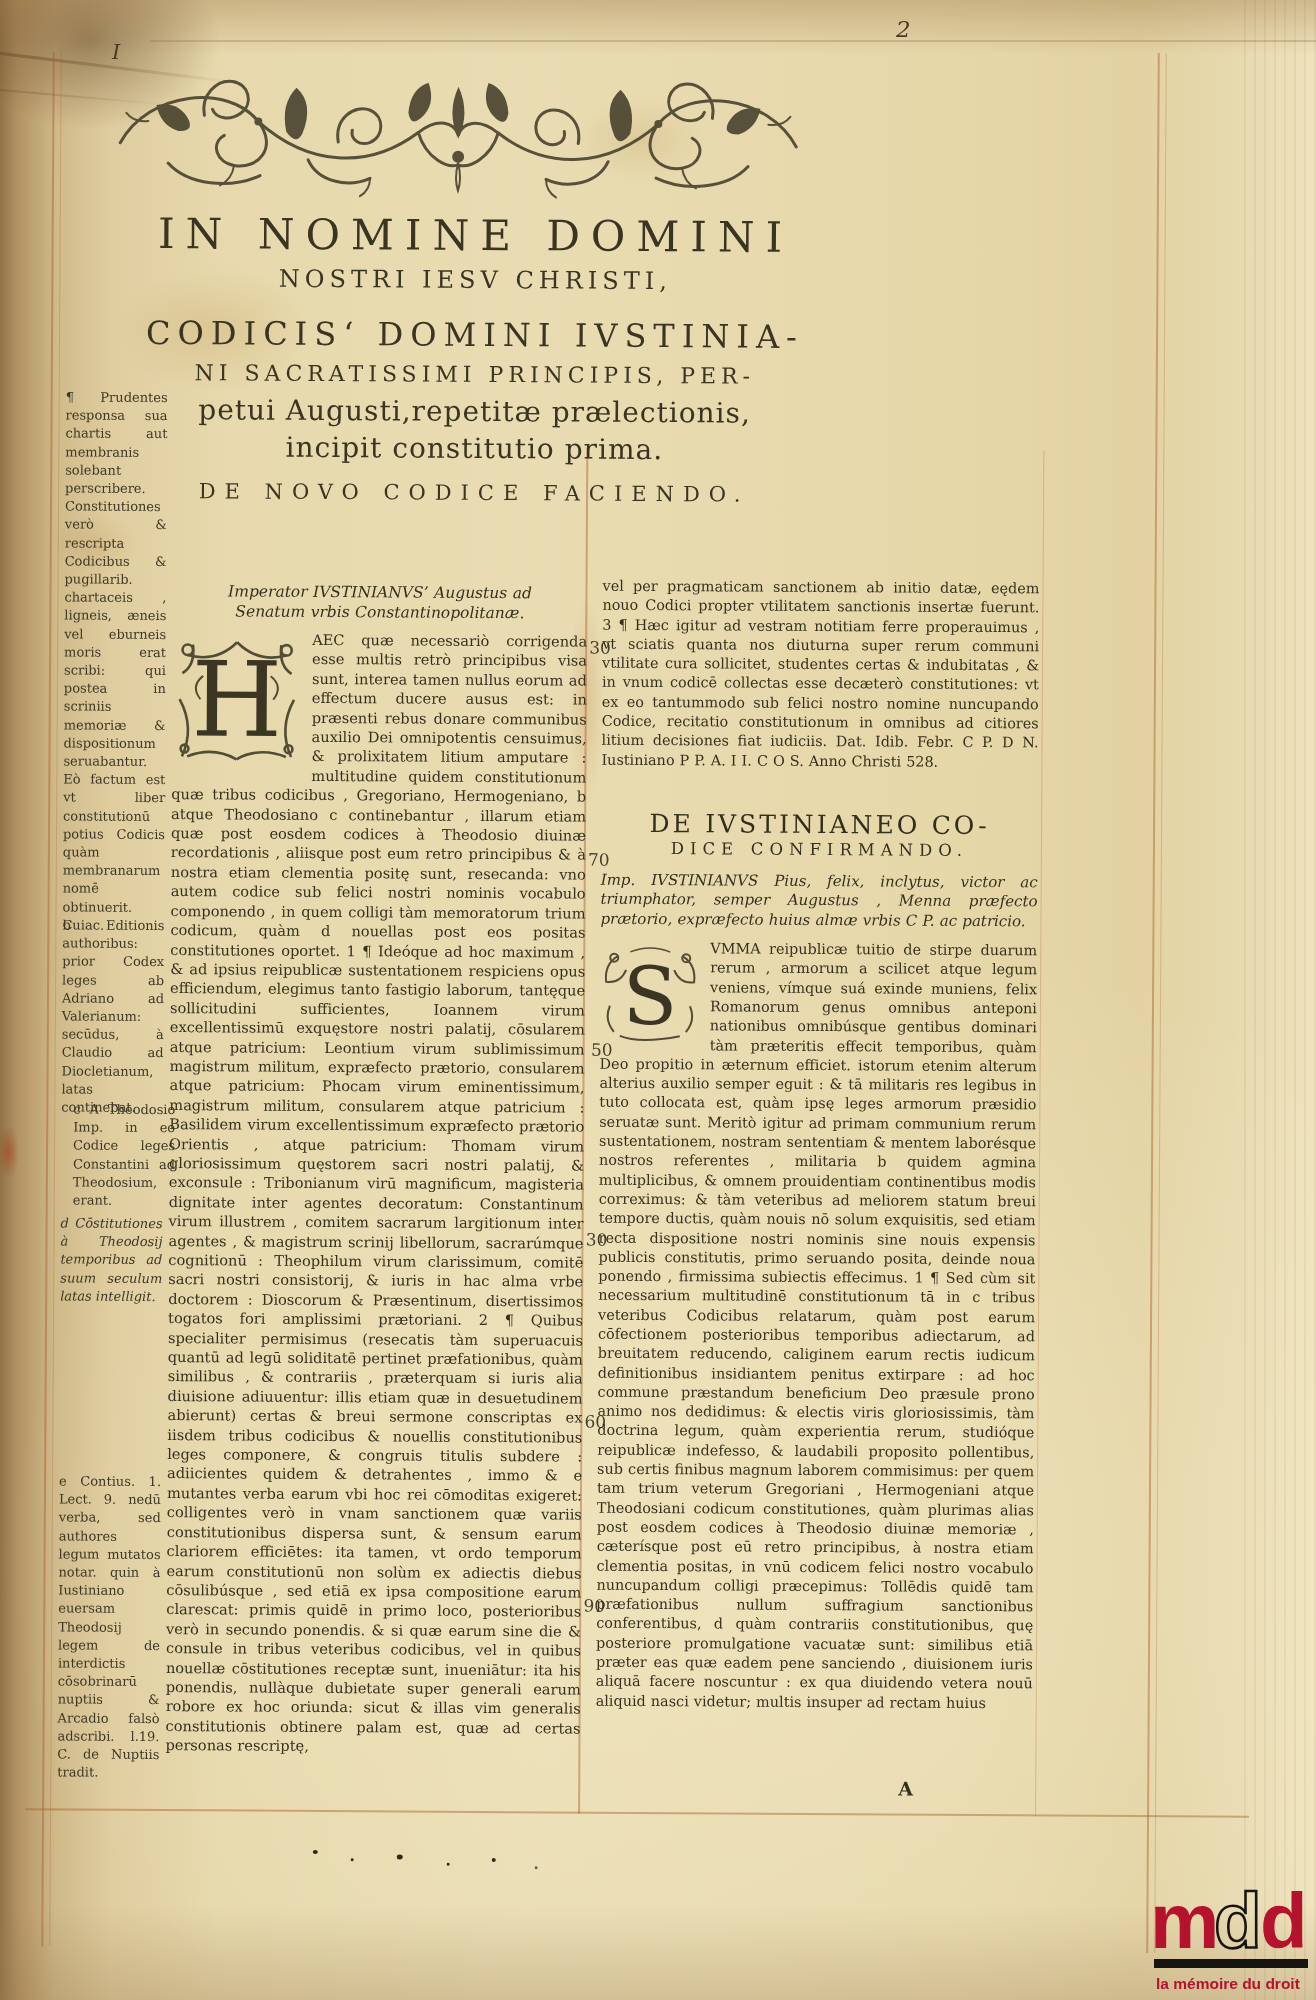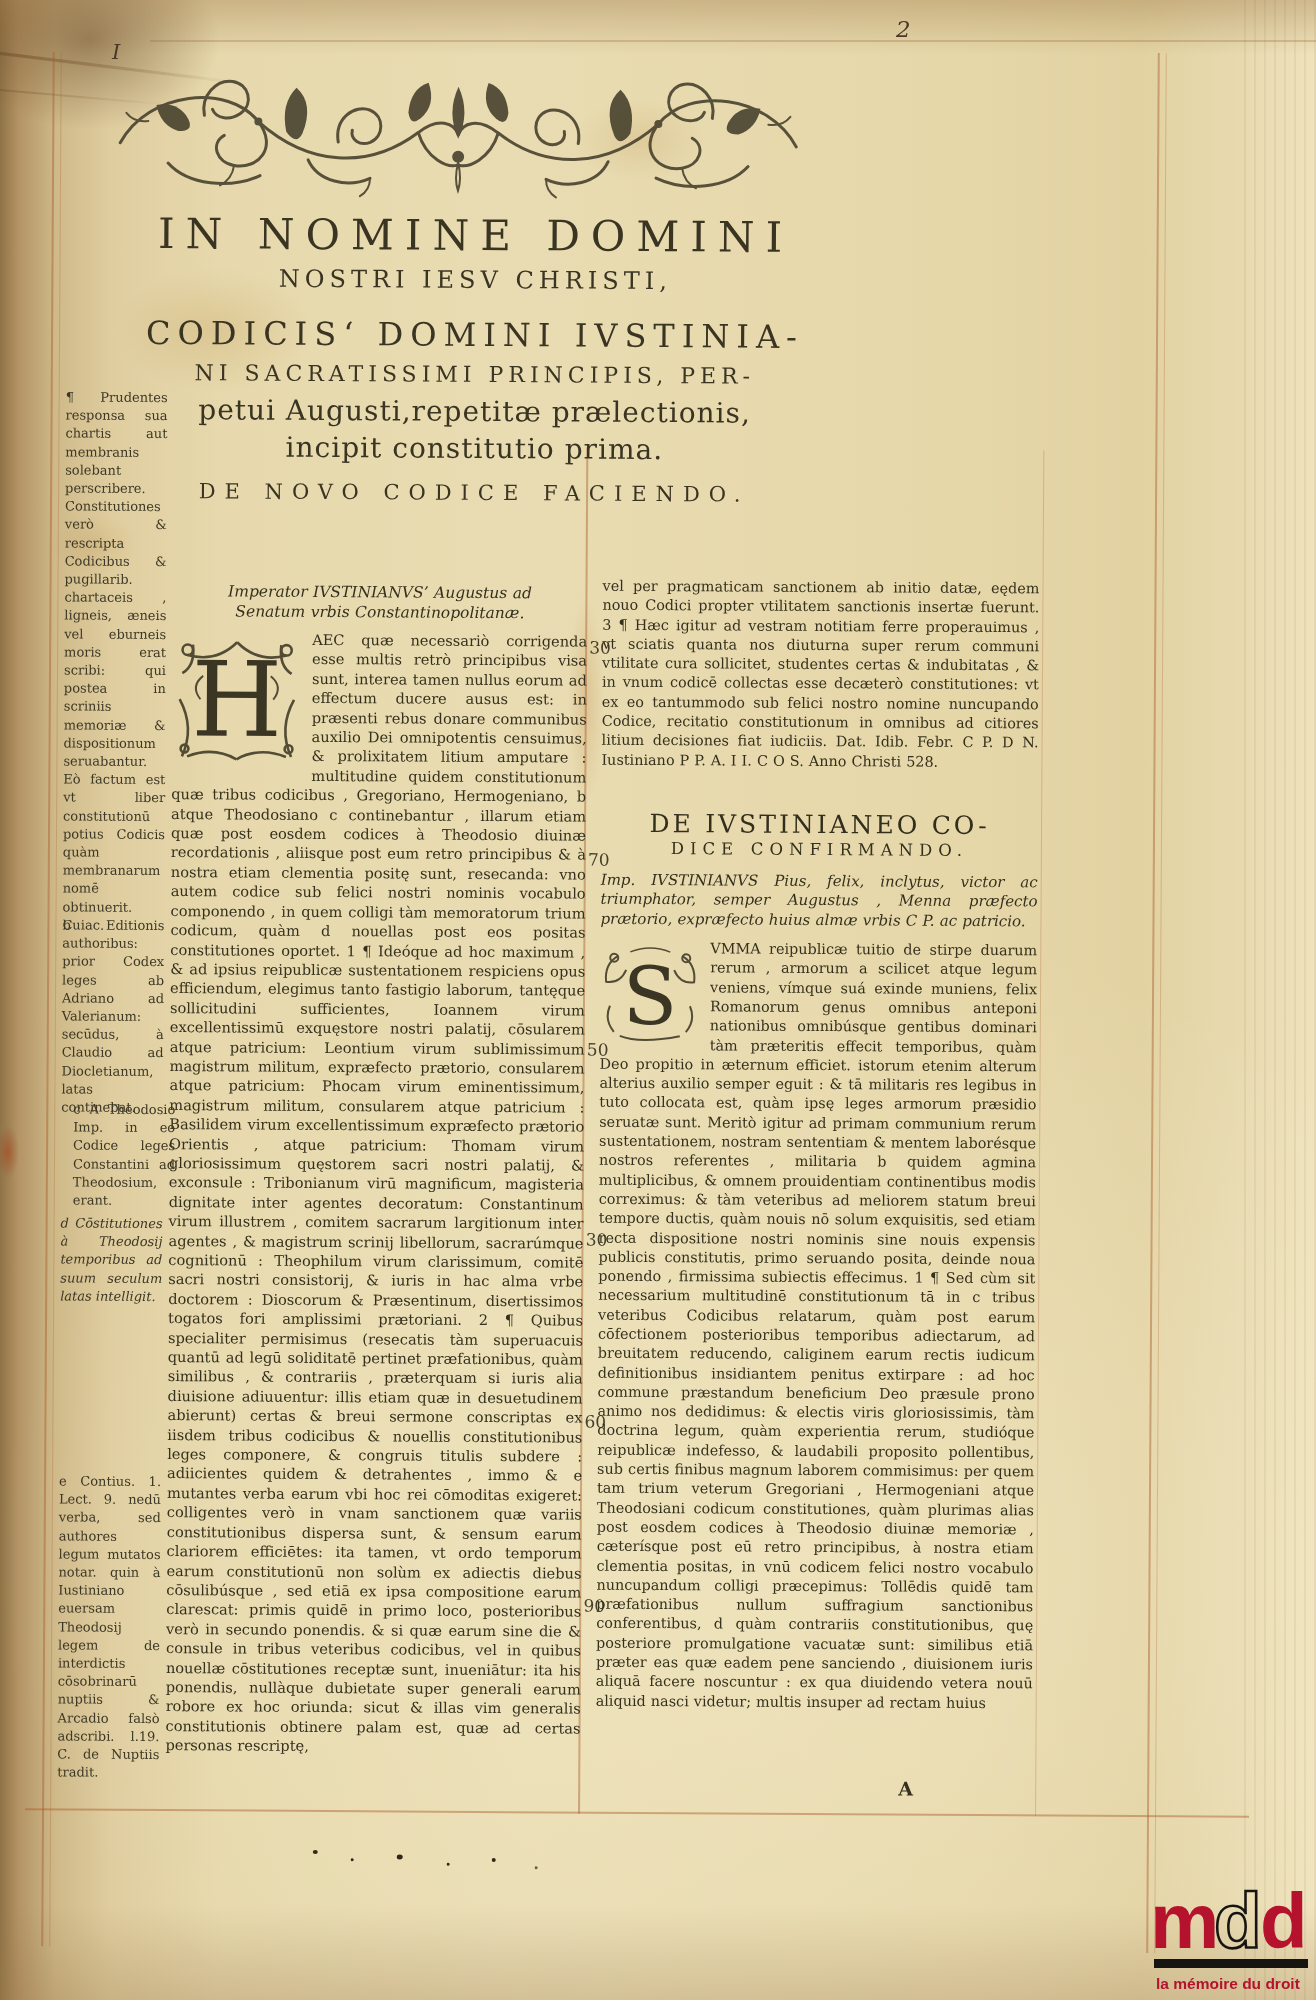--- a/index.html
+++ b/index.html
@@ -161,21 +161,21 @@
             <path d="M22,50 q-8,-10 2,-18" stroke-width="1.5"></path>
             <path d="M78,50 q8,-10 -2,-18" stroke-width="1.5"></path>
           </g>
           <text x="50" y="78" text-anchor="middle" font-size="80" font-family="'DejaVu Serif',serif" fill="#3b3524">H</text>
         </svg><span>AEC quæ necessariò corrigenda esse multis retrò principibus visa sunt, interea tamen nullus eorum ad effectum ducere ausus est: in præsenti rebus donare communibus auxilio Dei omnipotentis censuimus, &amp; prolixitatem litium amputare : multitudine quidem constitutionum quæ tribus codicibus , Gregoriano, Hermogeniano, b atque Theodosiano c continebantur , illarum etiam quæ post eosdem codices à Theodosio diuinæ recordationis , aliisque post eum retro principibus &amp; à nostra etiam clementia positę sunt, resecanda: vno autem codice sub felici nostri nominis vocabulo componendo , in quem colligi tàm memoratorum trium codicum, quàm d nouellas post eos positas constitutiones oportet. 1 ¶ Ideóque ad hoc maximum , &amp; ad ipsius reipublicæ sustentationem respiciens opus efficiendum, elegimus tanto fastigio laborum, tantęque sollicitudini sufficientes, Ioannem virum excellentissimū exquęstore nostri palatij, cōsularem atque patricium: Leontium virum sublimissimum magistrum militum, expræfecto prætorio, consularem atque patricium: Phocam virum eminentissimum, magistrum militum, consularem atque patricium : Basilidem virum excellentissimum expræfecto prætorio Orientis , atque patricium: Thomam virum gloriosissimum quęstorem sacri nostri palatij, &amp; exconsule : Tribonianum virū magnificum, magisteria dignitate inter agentes decoratum: Constantinum virum illustrem , comitem sacrarum largitionum inter agentes , &amp; magistrum scrinij libellorum, sacrarúmque cognitionū : Theophilum virum clarissimum, comitē sacri nostri consistorij, &amp; iuris in hac alma vrbe doctorem : Dioscorum &amp; Præsentinum, disertissimos togatos fori amplissimi prætoriani. 2 ¶ Quibus specialiter permisimus (resecatis tàm superuacuis quantū ad legū soliditatē pertinet præfationibus, quàm similibus , &amp; contrariis , præterquam si iuris alia diuisione adiuuentur: illis etiam quæ in desuetudinem abierunt) certas &amp; breui sermone conscriptas ex iisdem tribus codicibus &amp; nouellis constitutionibus leges componere, &amp; congruis titulis subdere : adiicientes quidem &amp; detrahentes , immo &amp; e mutantes verba earum vbi hoc rei cōmoditas exigeret: colligentes verò in vnam sanctionem quæ variis constitutionibus dispersa sunt, &amp; sensum earum clariorem efficiētes: ita tamen, vt ordo temporum earum constitutionū non solùm ex adiectis diebus cōsulibúsque , sed etiā ex ipsa compositione earum clarescat: primis quidē in primo loco, posterioribus verò in secundo ponendis. &amp; si quæ earum sine die &amp; consule in tribus veteribus codicibus, vel in quibus nouellæ cōstitutiones receptæ sunt, inueniātur: ita his ponendis, nullàque dubietate super generali earum robore ex hoc oriunda: sicut &amp; illas vim generalis constitutionis obtinere palam est, quæ ad certas personas rescriptę,</span>
       </div>
     </div>
 
     <div class="gnum" style="top:638px;">30</div>
     <div class="gnum" style="top:850px;">70</div>
-    <div class="gnum" style="top:1040px;">50</div>
+    <div class="gnum" style="top:1040px;text-align:right;">50</div>
     <div class="gnum" style="top:1230px;">30</div>
     <div class="gnum" style="top:1412px;">60</div>
     <div class="gnum" style="top:1596px;">90</div>
 
     <div class="col col2">
       <div>vel per pragmaticam sanctionem ab initio datæ, eędem nouo Codici propter vtilitatem sanctionis insertæ fuerunt. 3 ¶ Hæc igitur ad vestram notitiam ferre properauimus , vt sciatis quanta nos diuturna super rerum communi vtilitate cura sollicitet, studentes certas &amp; indubitatas , &amp; in vnum codicē collectas esse decæterò constitutiones: vt ex eo tantummodo sub felici nostro nomine nuncupando Codice, recitatio constitutionum in omnibus ad citiores litium decisiones fiat iudiciis. Dat. Idib. Febr. C P. D N. Iustiniano P P. A. I I. C O S. Anno Christi 528.</div>
       <div class="h2a">DE IVSTINIANEO CO-</div>
       <div class="h2b">DICE CONFIRMANDO.</div>
       <div class="salut2">Imp. IVSTINIANVS Pius, felix, inclytus, victor ac triumphator, semper Augustus , Menna præfecto prætorio, expræfecto huius almæ vrbis C P. ac patricio.</div>
       <div>

